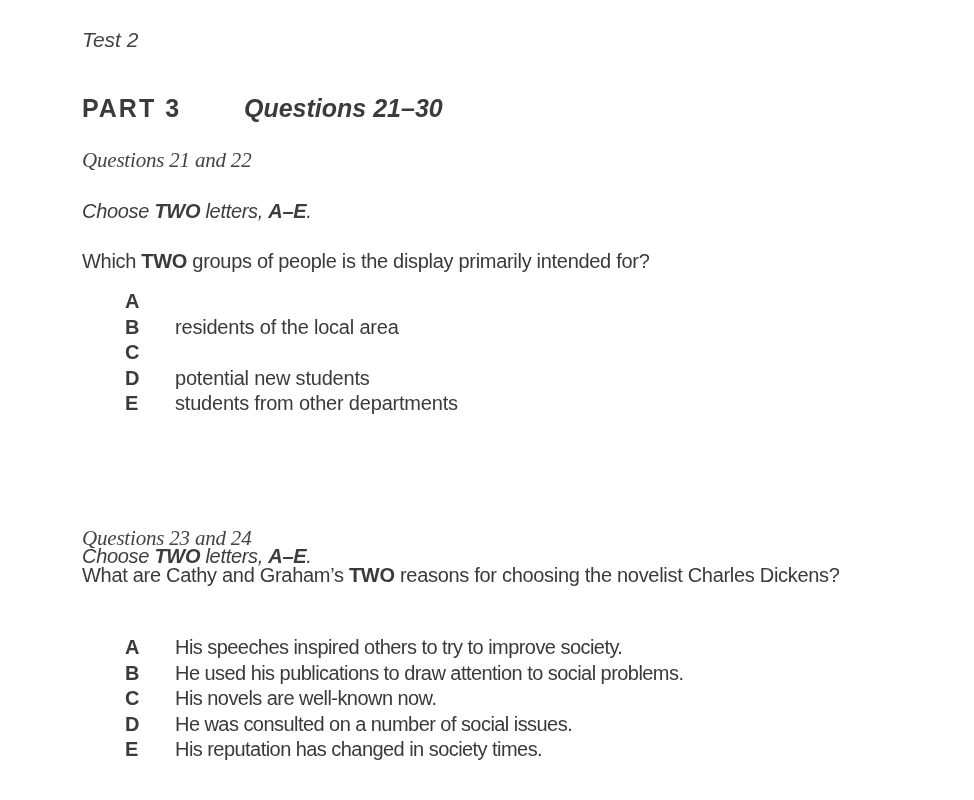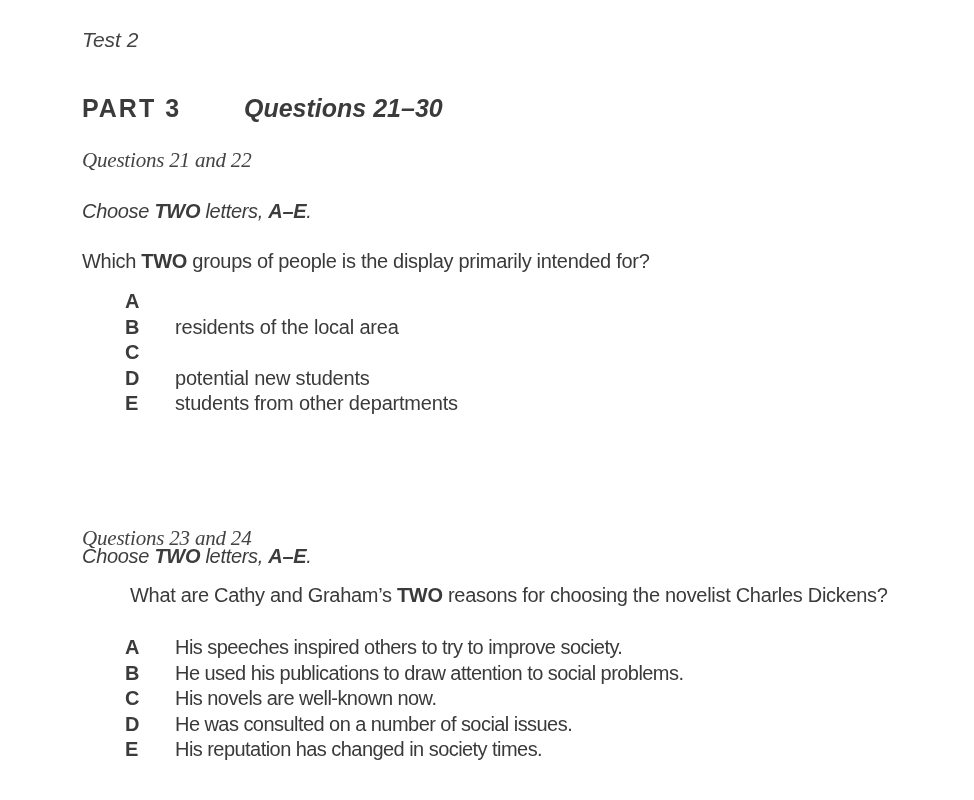--- a/index.html
+++ b/index.html
@@ -114,21 +114,21 @@
         <span class="option-text">students from other departments</span>
       </li>
   </ul>
 </div>
 
 <div>
   <div class="abs q-heading" style="left:82px; top:494px;margin-top:32px;">Questions 23 and 24</div>
 
   <div class="abs instruction" style="left:82px; top:545px;"><span>Choose </span><b>TWO</b><span> letters, </span><b>A–E</b><span>.</span></div>
 
-  <div class="abs question" style="left:82px; top:584px;margin-left:48px;"><span>What are Cathy and Graham’s </span><b>TWO</b><span> reasons for choosing the novelist Charles Dickens?</span></div>
+  <div class="abs question" style="left:82px; top:564px;"><span>What are Cathy and Graham’s </span><b>TWO</b><span> reasons for choosing the novelist Charles Dickens?</span></div>
 
   <ul class="options set2" style="top:635px;">
     <li class="option">
         <span class="option-letter">A</span>
         <span class="option-text">His speeches inspired others to try to improve society.</span>
       </li>
     <li class="option">
         <span class="option-letter">B</span>
         <span class="option-text">He used his publications to draw attention to social problems.</span>
       </li>

